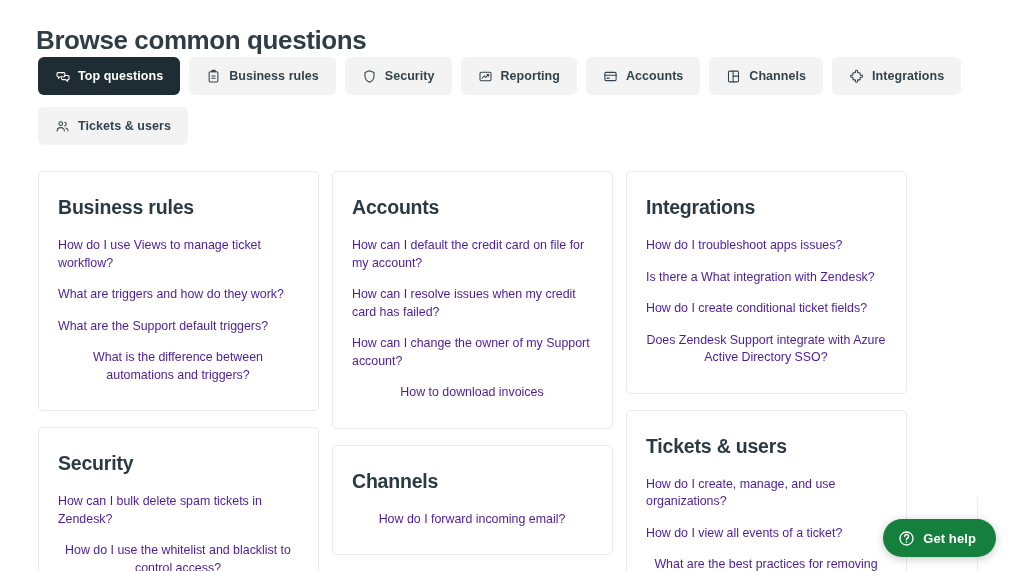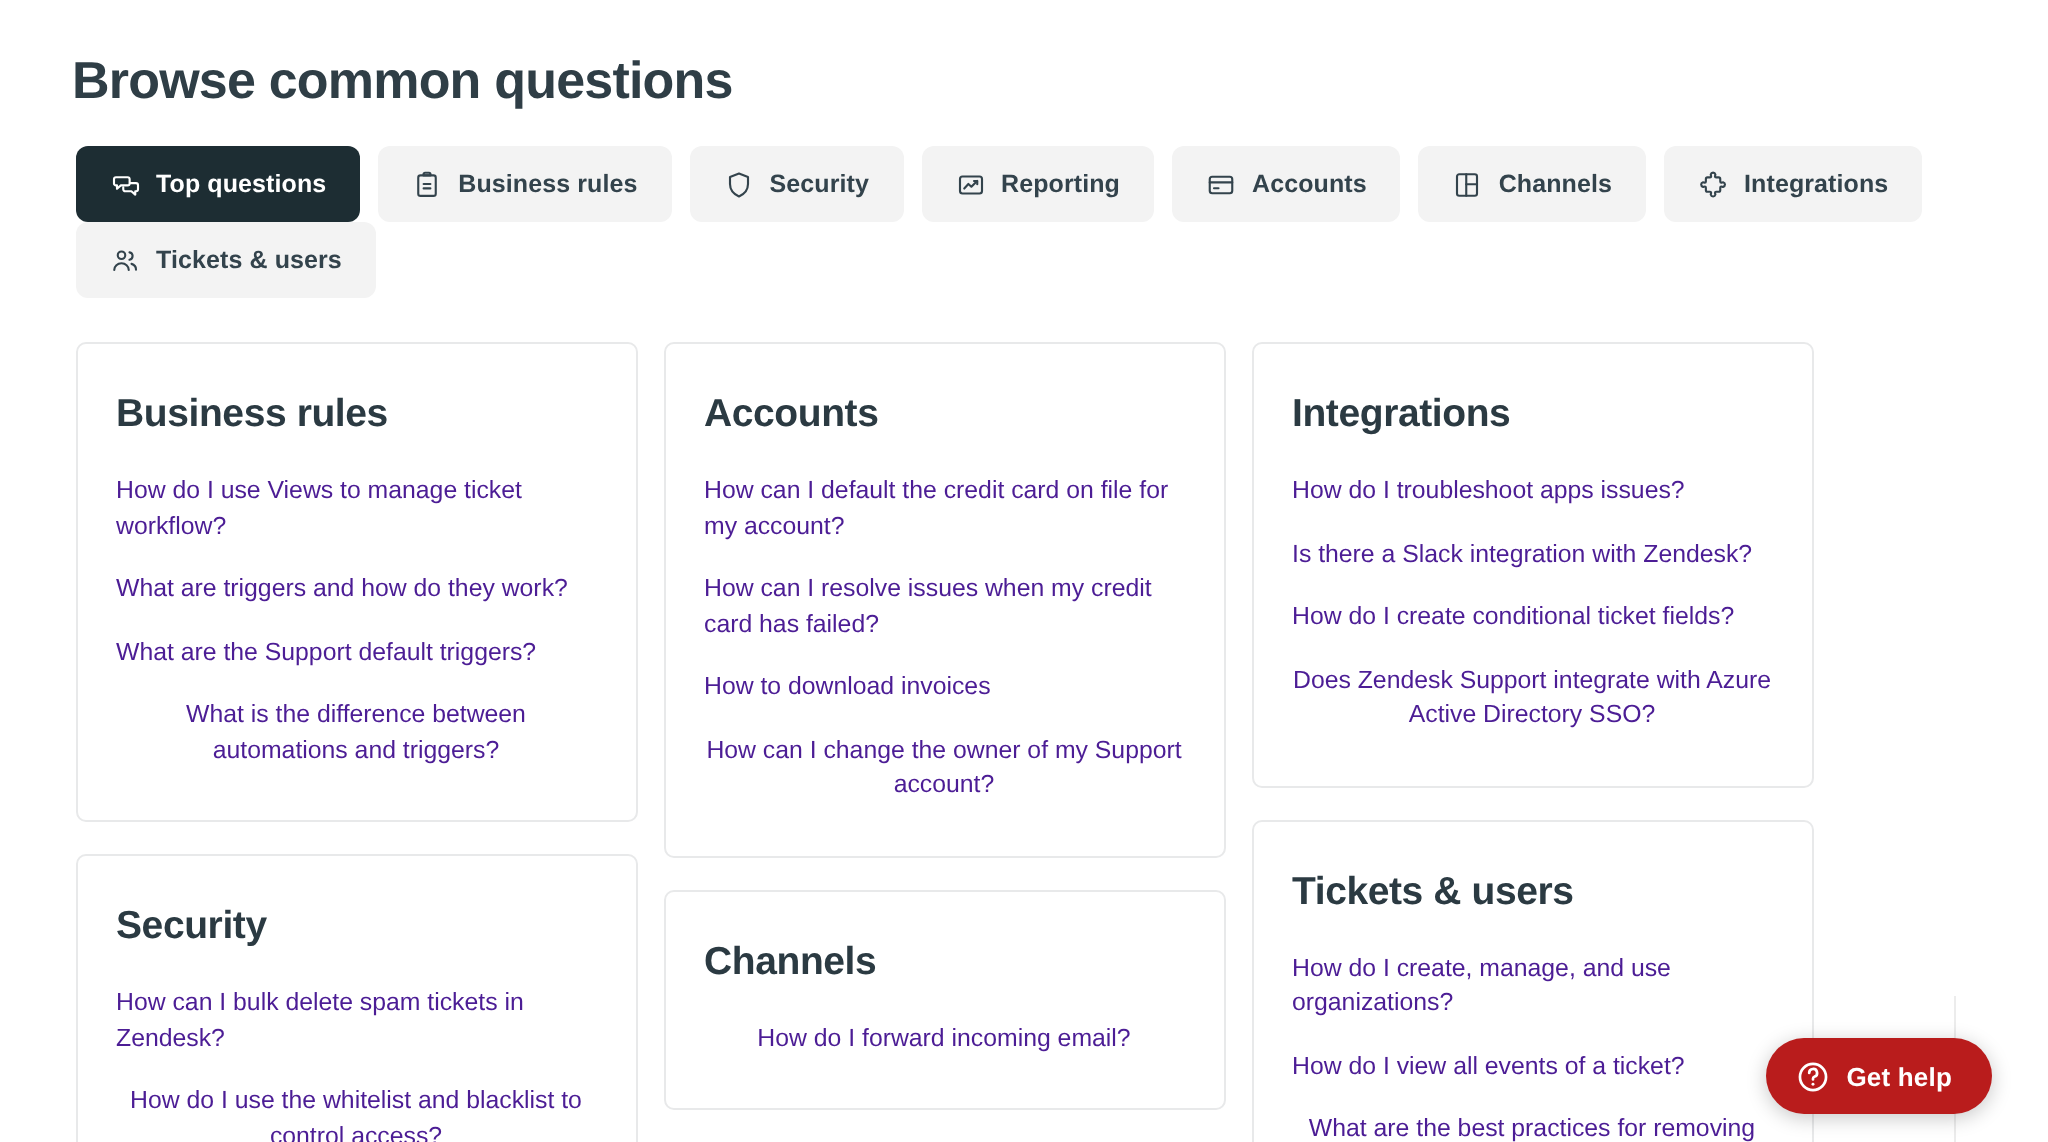--- a/index.html
+++ b/index.html
@@ -33,25 +33,25 @@
     letter-spacing: -0.4px;
     color: #2f3e46;
     line-height: 34px;
     white-space: nowrap;
   }
 
   
   .tabs {
     position: absolute;
     left: 38px;
-    top: 73px;
+    top: 57px;
     width: 960px;
     display: flex;
     flex-wrap: wrap;
-    gap: 0 9px;
+    gap: 12px 9px;
   }
 
   .tab {
     height: 38px;
     display: flex;
     align-items: center;
     gap: 8px;
     padding: 0 17px;
     border-radius: 6px;
     background: #f3f3f3;
@@ -128,21 +128,21 @@
   .get-help {
     position: absolute;
     right: 28px;
     bottom: 14px;
     height: 38px;
     display: flex;
     align-items: center;
     gap: 8px;
     padding: 0 20px 0 15px;
     border-radius: 19px;
-    background: #b91c1c;
+    background: #15803d;
     color: #ffffff;
     font-size: 13px;
     font-weight: 700;
     letter-spacing: 0.1px;
     box-shadow: 0 2px 10px rgba(0,0,0,0.22);
     cursor: pointer;
     user-select: none;
     white-space: nowrap;
     z-index: 20;
   }
@@ -287,45 +287,45 @@
         <section class="card">
           <h2 class="card-title">Accounts</h2>
           <ul>
             <li>
               <a class="q-link">How can I default the credit card on file for my account?</a>
             </li>
             <li>
               <a class="q-link">How can I resolve issues when my credit card has failed?</a>
             </li>
             <li>
+              <a class="q-link">How can I change the owner of my Support account?</a>
+            </li>
+            <li>
               <a class="q-link">How to download invoices</a>
             </li>
-            <li>
-              <a class="q-link">How can I change the owner of my Support account?</a>
-            </li>
           </ul>
         </section>
         <section class="card">
           <h2 class="card-title">Channels</h2>
           <ul>
             <li>
               <a class="q-link">How do I forward incoming email?</a>
             </li>
           </ul>
         </section>
       </div>
       <div class="col">
         <section class="card">
           <h2 class="card-title">Integrations</h2>
           <ul>
             <li>
               <a class="q-link">How do I troubleshoot apps issues?</a>
             </li>
             <li>
-              <a class="q-link">Is there a Slack integration with Zendesk?</a>
+              <a class="q-link">Is there a What integration with Zendesk?</a>
             </li>
             <li>
               <a class="q-link">How do I create conditional ticket fields?</a>
             </li>
             <li>
               <a class="q-link">Does Zendesk Support integrate with Azure Active Directory SSO?</a>
             </li>
           </ul>
         </section>
         <section class="card">

